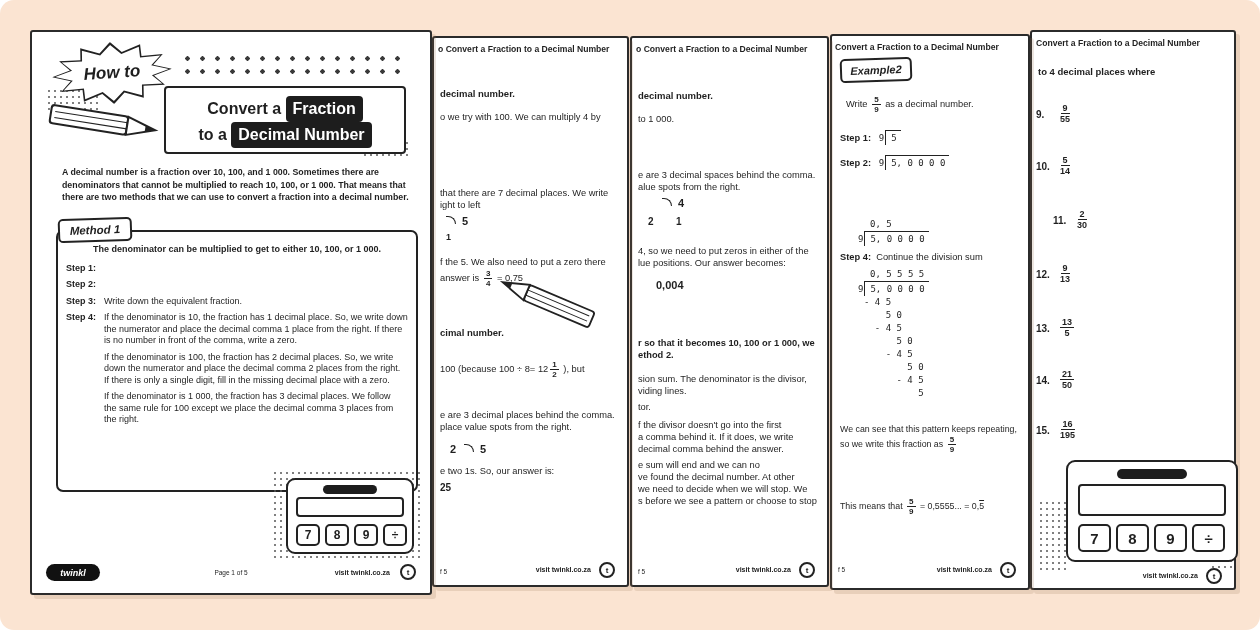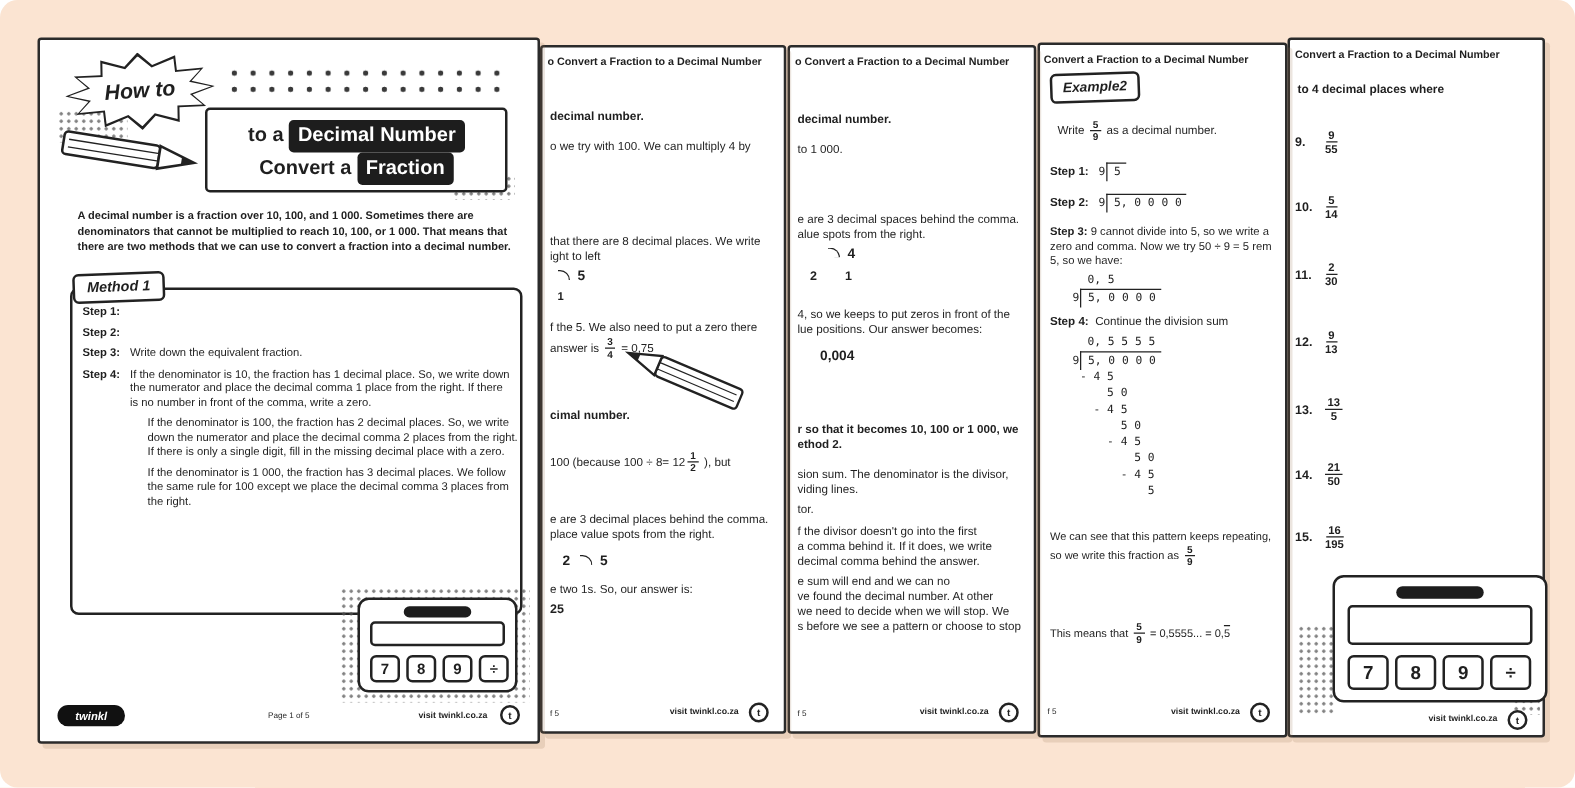--- a/index.html
+++ b/index.html
@@ -18,21 +18,21 @@
   .burst .b-inner{inset:3px;background:#fff}
   .burst .b-label{position:absolute;inset:0;display:flex;align-items:center;justify-content:center;font-weight:bold;font-style:italic}
   .titlebox{position:absolute;border:2px solid #222;border-radius:4px;background:#fff;text-align:center;padding-top:8px;font-weight:bold;font-size:16px;line-height:24px}
   .hl{background:#1d1d1d;color:#fff;border-radius:4px;padding:1px 7px;display:inline-block}
   .badge-rect{position:absolute;border:2px solid #222;border-radius:5px;background:#fff;display:flex;align-items:center;justify-content:center;font-weight:bold;font-style:italic}
   .methodbox{position:absolute;border:2px solid #222;border-radius:7px;background:#fff;padding:12px 8px 6px 8px}
   .mhead{font-weight:bold;font-size:9px;line-height:11.5px;text-align:center;margin-bottom:7px}
   .steprow{display:flex;margin-bottom:5px}
   .steplabel{flex:none;width:38px;font-weight:bold;font-size:9px;line-height:11.5px;white-space:nowrap}
   .mtext{font-size:9px;line-height:11.5px}
-  .sub4{margin:5px 0 0 52px}
+  .sub4{margin:5px 0 0 38px}
   .frac{display:inline-flex;flex-direction:column;align-items:center;vertical-align:middle;line-height:1;margin:0 2px;font-size:8px;font-weight:bold}
   .frac .num{border-bottom:1.2px solid #222;padding:0 2px}
   .frac .den{padding-top:1px}
   .ldiv{display:inline-block;border-left:1.5px solid #222;border-top:1.5px solid #222;padding:1px 4px 0 5px;margin-left:1px}
   .mono{font-family:"DejaVu Sans Mono",monospace;font-size:9px;line-height:13px}
   .pre{white-space:pre}
   .curve{width:10px;height:8px;border-top:1.2px solid #222;border-right:1.2px solid #222;border-top-right-radius:9px;display:inline-block}
   .calc{position:absolute;border:2px solid #222;border-radius:9px;background:#fff}
   .calc .slot{position:absolute;background:#1d1d1d;border-radius:5px;left:50%;transform:translateX(-50%)}
   .calc .display{position:absolute;border:2px solid #222;border-radius:4px;background:#fff}
@@ -63,21 +63,21 @@
           <span class="den">55</span>
         </span>
     </div>
     <div class="qrow" style="left:4px;top:124px">
       <span class="qn">10.</span>
       <span class="frac">
           <span class="num">5</span>
           <span class="den">14</span>
         </span>
     </div>
-    <div class="qrow" style="left:4px;top:178px">
+    <div class="qrow" style="left:21px;top:178px">
       <span class="qn">11.</span>
       <span class="frac">
           <span class="num">2</span>
           <span class="den">30</span>
         </span>
     </div>
     <div class="qrow" style="left:4px;top:232px">
       <span class="qn">12.</span>
       <span class="frac">
           <span class="num">9</span>
@@ -141,24 +141,20 @@
     <div class="frag" style="left:8px;top:94px">
       <span class="fragb">Step 1:</span>&nbsp;&nbsp;
       <span class="mono">9</span><span class="mono ldiv">5</span>
     </div>
 
     <div class="frag" style="left:8px;top:119px">
       <span class="fragb">Step 2:</span>&nbsp;&nbsp;
       <span class="mono">9</span><span class="mono ldiv">5, 0 0 0 0</span>
     </div>
 
-    <div class="abs mtext" style="left:8px;top:144px;width:182px;white-space:normal">
-      <span class="fragb" style="font-size:9px">Step 3:</span>
-      <span>9 cannot divide into 5, so we write a zero and comma. Now we try 50 ÷ 9 = 5 rem 5, so we have:</span>
-    </div>
 
     <div class="abs mono" style="left:26px;top:182px">
       <div class="pre" style="padding-left:12px">0, 5</div>
       <div><span>9</span><span class="ldiv">5, 0 0 0 0</span></div>
     </div>
 
     <div class="frag" style="left:8px;top:216px">
       <span class="fragb">Step 4:</span>&nbsp;
       <span>Continue the division sum</span>
     </div>
@@ -203,21 +199,21 @@
     <div class="frag fragb" style="left:6px;top:52px;font-size:9.5px">decimal number.</div>
     <div class="frag" style="left:6px;top:76px">to 1 000.</div>
     <div class="frag" style="left:6px;top:132px">e are 3 decimal spaces behind the comma.</div>
     <div class="frag" style="left:6px;top:144px">alue spots from the right.</div>
 
     <div class="frag fragb" style="left:46px;top:160px;font-size:11px">4</div>
     <span class="curve abs" style="left:30px;top:160px"></span>
     <div class="frag fragb" style="left:16px;top:178px;font-size:10px">2</div>
     <div class="frag fragb" style="left:44px;top:178px;font-size:10px">1</div>
 
-    <div class="frag" style="left:6px;top:208px">4, so we keeps to put zeros in front of the</div>
+    <div class="frag" style="left:6px;top:208px">4, so we need to put zeros in either of the</div>
     <div class="frag" style="left:6px;top:220px">lue positions. Our answer becomes:</div>
     <div class="frag fragb" style="left:24px;top:242px;font-size:11px">0,004</div>
 
     <div class="frag fragb" style="left:6px;top:300px">r so that it becomes 10, 100 or 1 000, we</div>
     <div class="frag fragb" style="left:6px;top:312px">ethod 2.</div>
     <div class="frag" style="left:6px;top:336px">sion sum. The denominator is the divisor,</div>
     <div class="frag" style="left:6px;top:348px">viding lines.</div>
     <div class="frag" style="left:6px;top:364px">tor.</div>
     <div class="frag" style="left:6px;top:382px">f the divisor doesn't go into the first</div>
     <div class="frag" style="left:6px;top:394px">a comma behind it. If it does, we write</div>
@@ -229,21 +225,21 @@
 
     <div class="frag" style="left:6px;top:528px;font-size:6.5px">f 5</div>
     <div class="visit" style="right:36px;top:528px">visit twinkl.co.za</div>
     <div class="seal" style="right:12px;top:524px">t</div>
   </div>
 
   <div class="page" style="left:432px;top:36px;width:197px;height:551px;z-index:40">
     <div class="hdr" style="left:4px;top:6px">o Convert a Fraction to a Decimal Number</div>
     <div class="frag fragb" style="left:6px;top:50px;font-size:9.5px">decimal number.</div>
     <div class="frag" style="left:6px;top:74px">o we try with 100. We can multiply 4 by</div>
-    <div class="frag" style="left:6px;top:150px">that there are 8 decimal places. We write</div>
+    <div class="frag" style="left:6px;top:150px">that there are 7 decimal places. We write</div>
     <div class="frag" style="left:6px;top:162px">ight to left</div>
 
     <div class="frag fragb" style="left:28px;top:178px;font-size:11px">5</div>
     <span class="curve abs" style="left:12px;top:178px"></span>
     <div class="frag fragb" style="left:12px;top:194px;font-size:9px">1</div>
 
     <div class="frag" style="left:6px;top:219px">f the 5. We also need to put a zero there</div>
     <div class="frag" style="left:6px;top:232px">
       <span>answer is</span>
       <span class="frac">
@@ -305,34 +301,35 @@
         <rect x="2" y="5" width="76" height="18" rx="3"></rect>
         <polygon points="78,5 106,14 78,23"></polygon>
       </g>
       <polygon points="106,14 96,10.7 96,17.3" fill="#222"></polygon>
       <line x1="6" y1="11" x2="78" y2="11" stroke="#222" stroke-width="1"></line>
       <line x1="6" y1="17" x2="78" y2="17" stroke="#222" stroke-width="1"></line>
     </svg>
 
     <div class="titlebox" style="left:132px;top:54px;width:242px;height:68px">
       <div>
+        <span>Convert a</span>
+        <span class="hl">Fraction</span>
+      </div>
+      <div>
         <span>to a</span>
         <span class="hl">Decimal Number</span>
       </div>
-      <div>
-        <span>Convert a</span>
-        <span class="hl">Fraction</span>
-      </div>
     </div>
 
     <div class="abs" style="left:30px;top:134px;width:352px;font-size:8.8px;line-height:12.5px;font-weight:bold">A decimal number is a fraction over 10, 100, and 1 000. Sometimes there are denominators that cannot be multiplied to reach 10, 100, or 1 000. That means that there are two methods that we can use to convert a fraction into a decimal number.</div>
 
     <div class="badge-rect" style="left:26px;top:186px;width:74px;height:24px;transform:rotate(-2deg);font-size:11.5px;z-index:2">Method 1</div>
 
     <div class="methodbox" style="left:24px;top:198px;width:362px;height:262px">
+      <div class="mhead">The denominator can be multiplied to get to either 10, 100, or 1 000.</div>
 
       <div class="steprow">
         <div class="steplabel">Step 1:</div>
       </div>
       <div class="steprow">
         <div class="steplabel">Step 2:</div>
       </div>
       <div class="steprow">
         <div class="steplabel">Step 3:</div>
         <div class="mtext" style="flex:1">Write down the equivalent fraction.</div>

